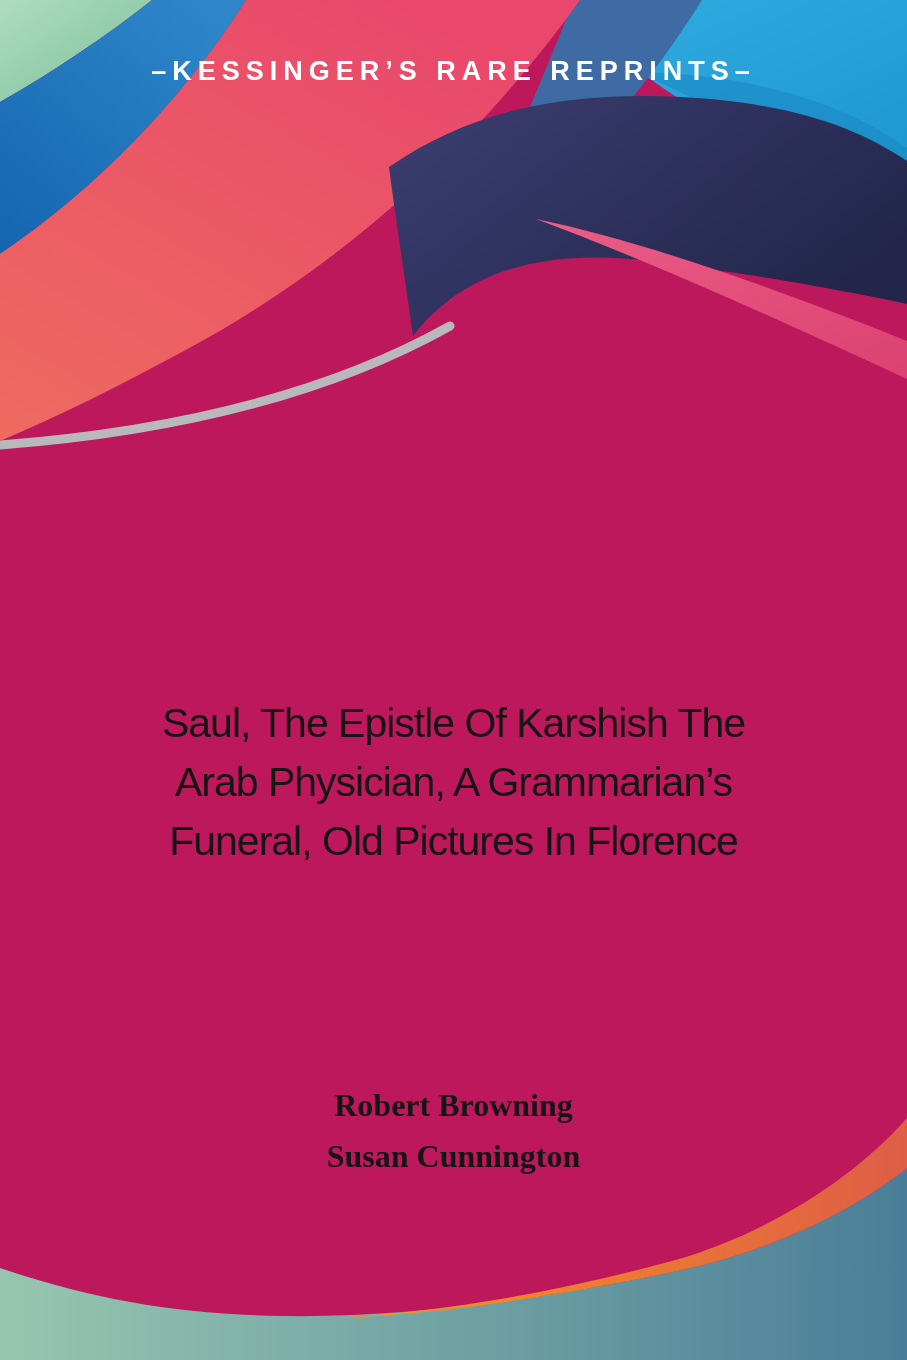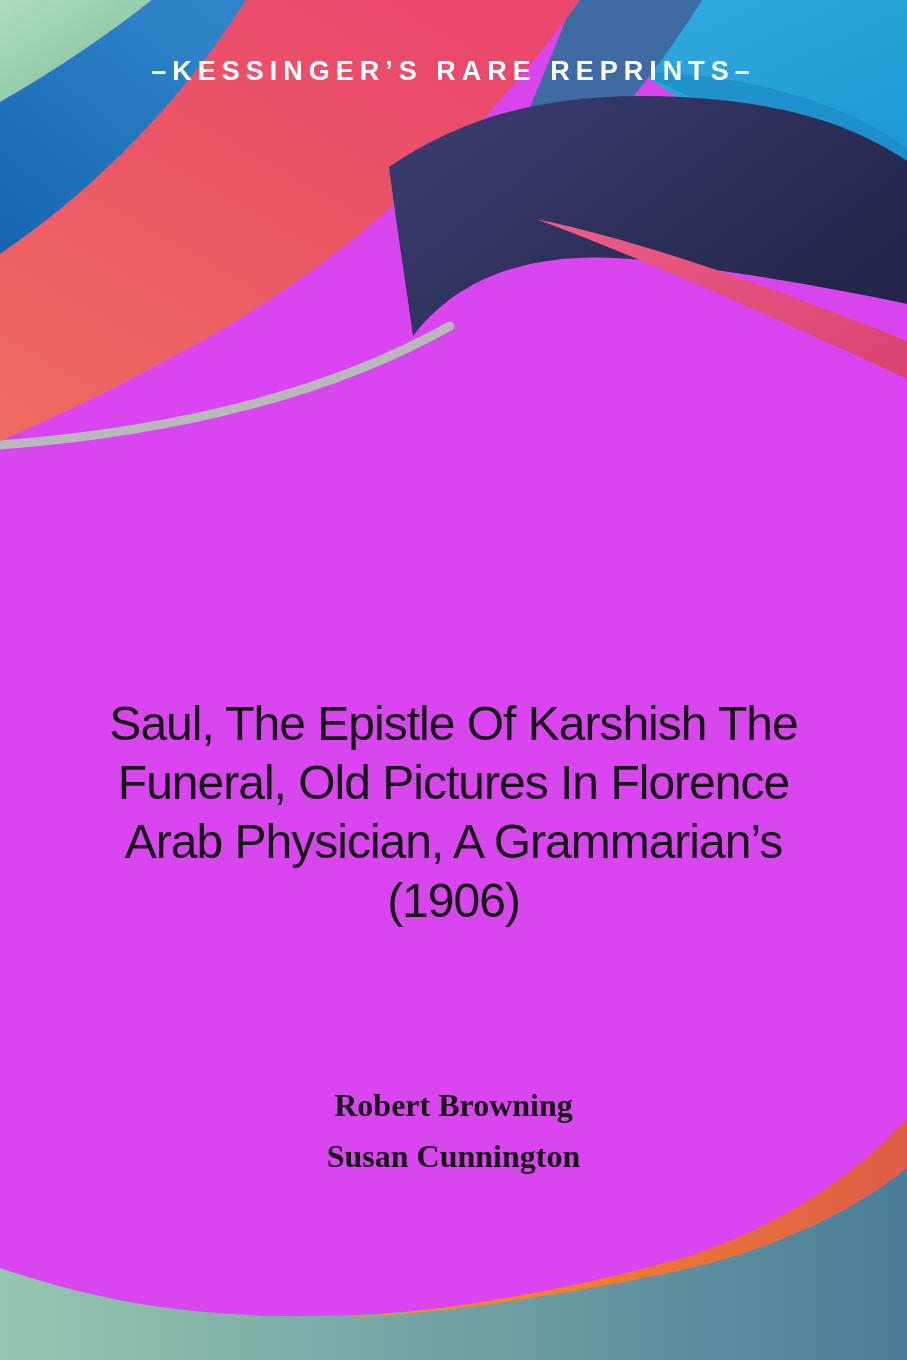--- a/index.html
+++ b/index.html
@@ -24,36 +24,36 @@
     top:440px;
     font-family:"Liberation Serif", serif;
     font-weight:bold;
     font-size:61px;
     line-height:87px;
   }
   #subtitle{
     top:694px;
     font-family:"Liberation Sans", sans-serif;
     font-weight:normal;
-    font-size:48px;
+    font-size:41px;
     letter-spacing:-1px;
     line-height:59px;
   }
   #authors{
     top:1080px;
     font-family:"Liberation Serif", serif;
     font-weight:bold;
     font-size:32px;
     line-height:51px;
   }
 </style>
 </head>
 <body>
 
-<div id="cover" style="background: #d946ef;">
+<div id="cover" style="background: #be185d;">
 
   <svg id="art" viewBox="0 0 907 1360" xmlns="http://www.w3.org/2000/svg" aria-hidden="true">
     <defs>
       <linearGradient id="gGreen" x1="0" y1="0" x2="1" y2="1">
         <stop offset="0" stop-color="#AFDCC0"></stop>
         <stop offset="1" stop-color="#79C098"></stop>
       </linearGradient>
       <linearGradient id="gBlue" x1="0.8" y1="0" x2="0" y2="1">
         <stop offset="0" stop-color="#2E86C9"></stop>
         <stop offset="1" stop-color="#1465AE"></stop>
@@ -105,23 +105,22 @@
     <path fill="url(#gTeal)" d="M0,1268 C98,1301 180,1314 282,1316 C420,1318 560,1296 682,1270 C772,1250 852,1212 907,1168 L907,1360 L0,1360 Z"></path>
 
     <path fill="url(#gOrange)" d="M332,1318 C452,1311 562,1291 672,1261 C762,1236 852,1181 907,1118 L907,1168 C852,1212 772,1250 682,1270 C560,1296 430,1316 332,1318 Z"></path>
   </svg>
 
   <div id="banner" class="txt" style="color: rgb(255, 255, 255);">–KESSINGER’S RARE REPRINTS–</div>
 
 
   <div id="subtitle" class="txt" style="color: rgb(21, 21, 21);">
     <div>Saul, The Epistle Of Karshish The</div>
+    <div>Arab Physician, A Grammarian’s</div>
     <div>Funeral, Old Pictures In Florence</div>
-    <div>Arab Physician, A Grammarian’s</div>
-    <div>(1906)</div>
   </div>
 
   <div id="authors" class="txt" style="color: rgb(21, 21, 21);">
     <div>Robert Browning</div>
     <div>Susan Cunnington</div>
   </div>
 
 </div>
 
 </body></html>

